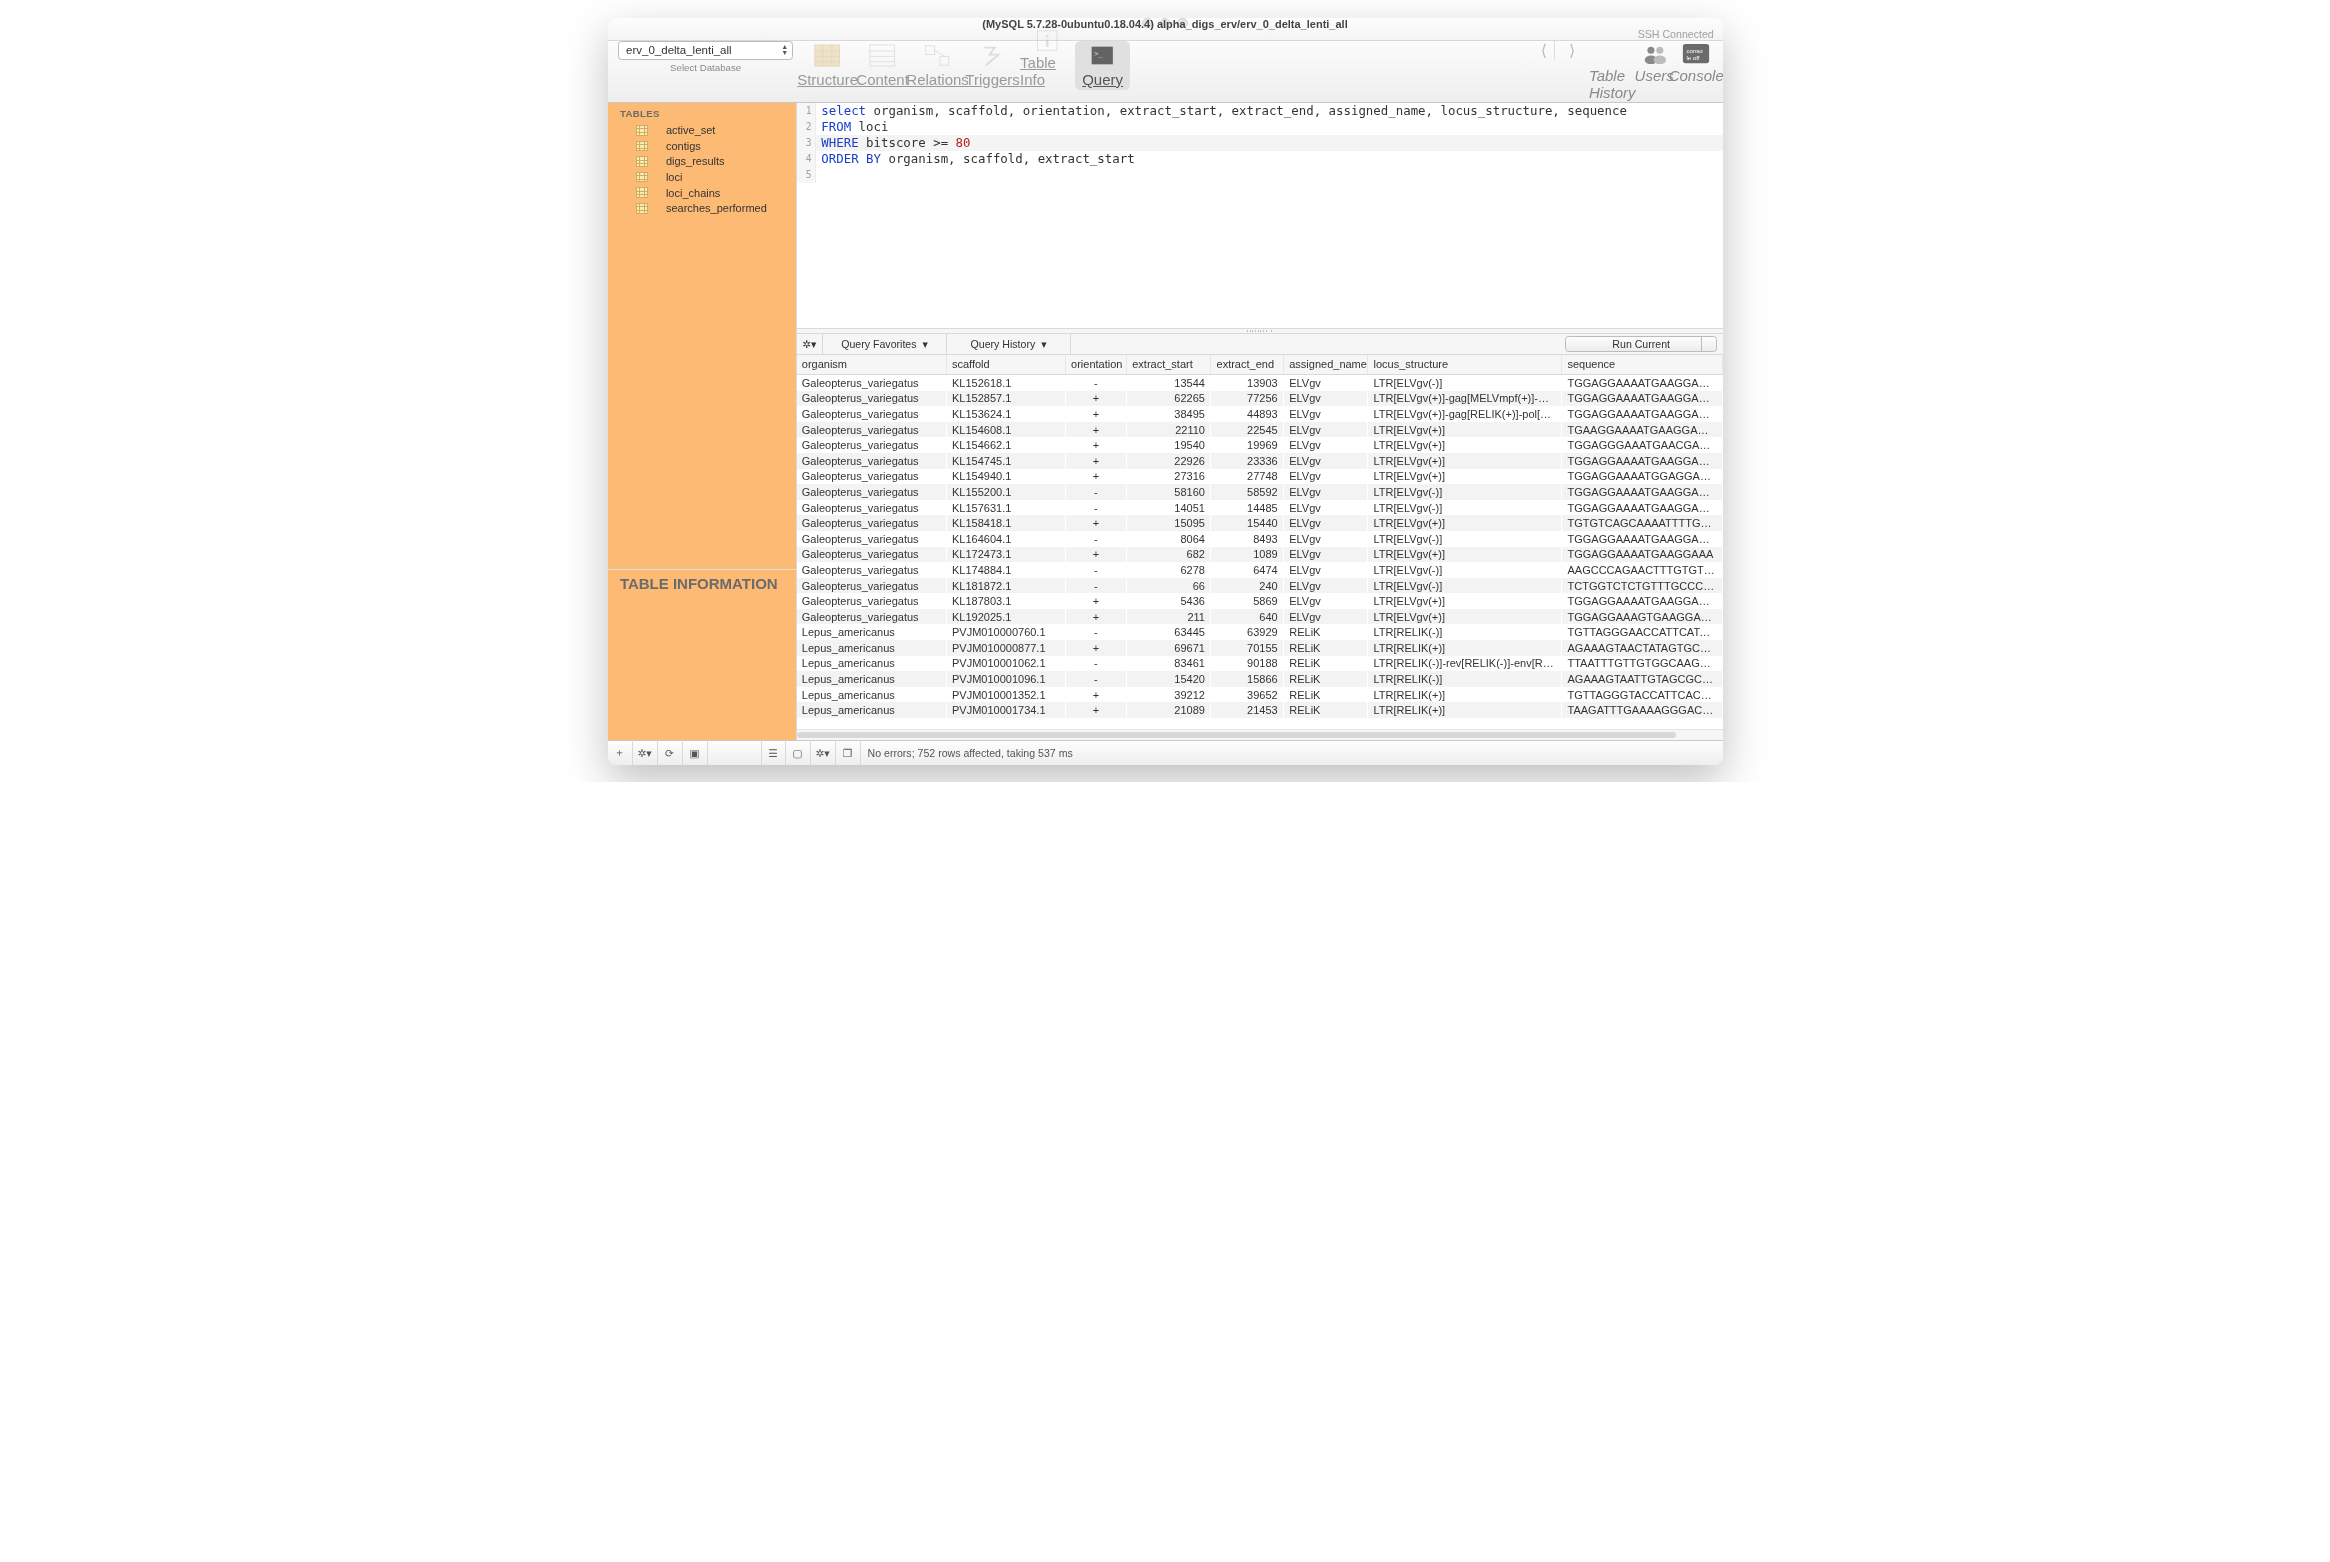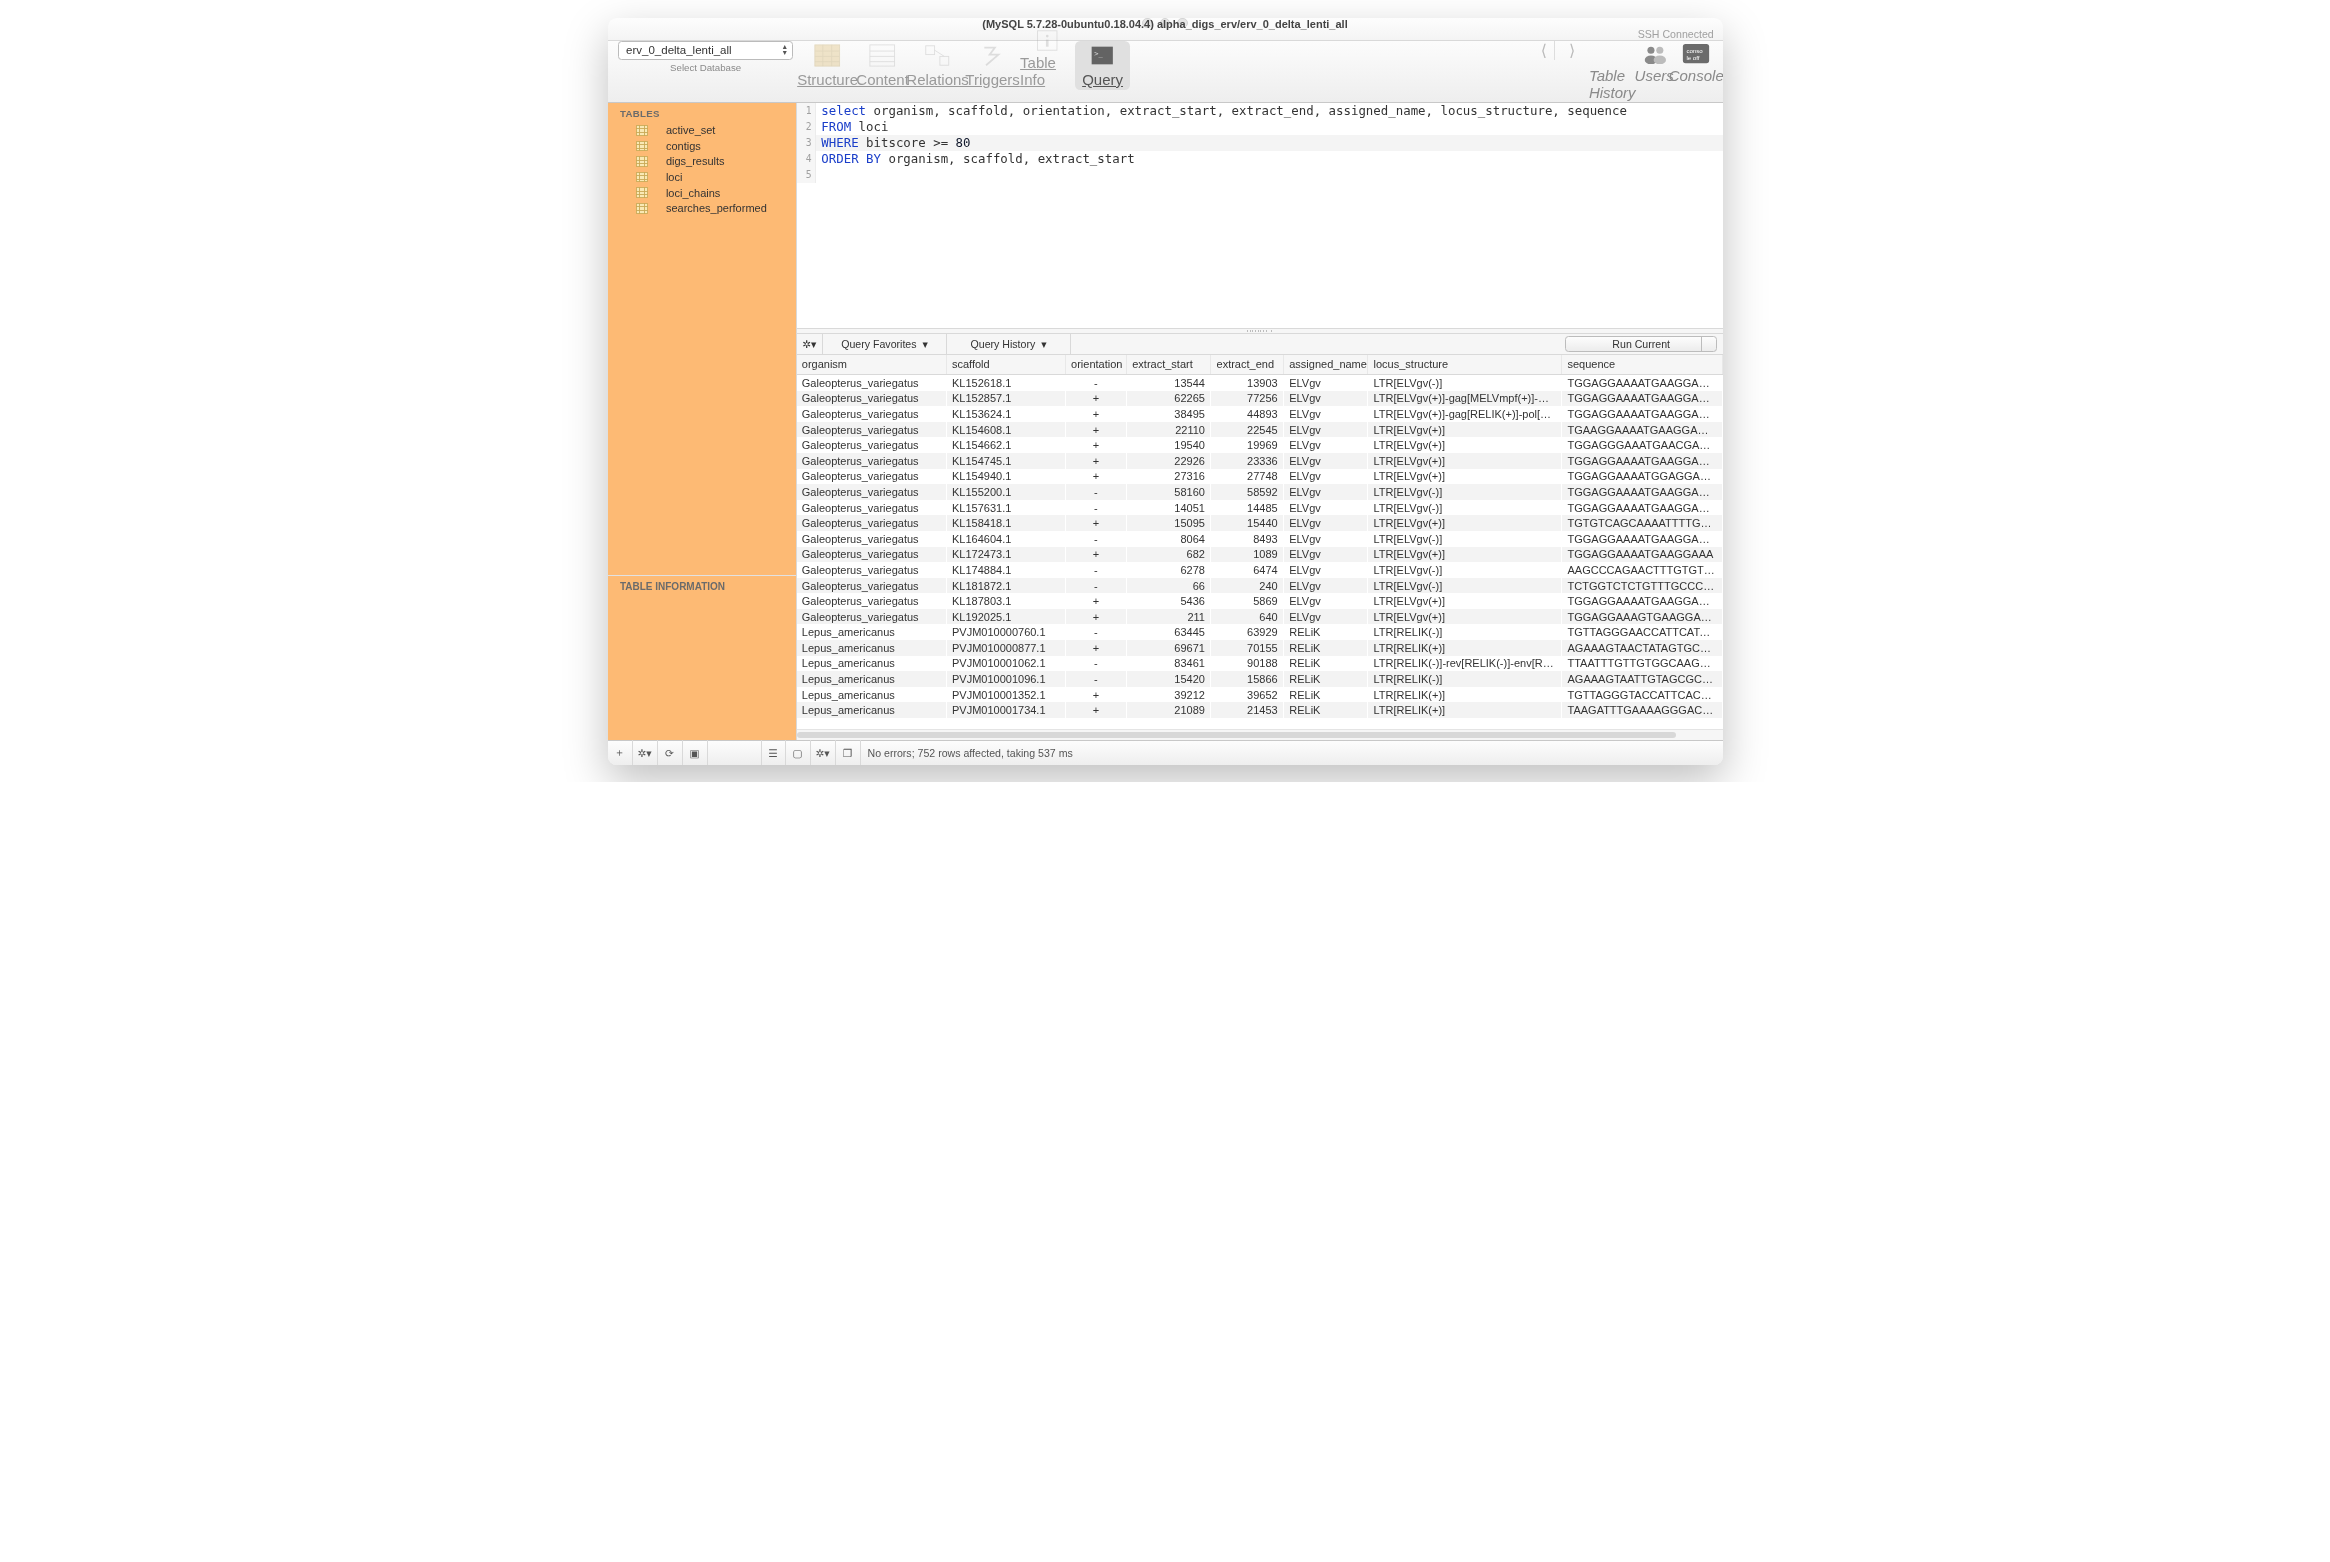--- a/index.html
+++ b/index.html
@@ -43,29 +43,29 @@
   linear-gradient(#c9a956,#c9a956) 0 100%/100% 0.9px no-repeat,
   linear-gradient(#c9a956,#c9a956) 0 0/0.9px 100% no-repeat,
   linear-gradient(#c9a956,#c9a956) 100% 0/0.9px 100% no-repeat,
   linear-gradient(#c9a956,#c9a956) 0 3.5px/100% 0.9px no-repeat,
   linear-gradient(#c9a956,#c9a956) 0 7px/100% 0.9px no-repeat,
   linear-gradient(#c9a956,#c9a956) 3.5px 0/0.9px 100% no-repeat,
   linear-gradient(#c9a956,#c9a956) 8px 0/0.9px 100% no-repeat,
   #f9e9b5;
   border-radius: 0.9px; }
 .sb-flex { flex: 1; }
-.sb-info-h { font-size: 10px; font-weight: 600; color: #6b6b6b; padding: 5.3px 12.4px; border-top: 0.9px solid #e2e2e2; }
+.sb-info-h { font-size: 15px; font-weight: 600; color: #6b6b6b; padding: 5.3px 12.4px; border-top: 0.9px solid #e2e2e2; }
 
 .content { flex: 1; display: flex; flex-direction: column; min-width: 0; }
 .editor { height: 226px; overflow: auto; border-bottom: 0.9px solid #d9d9d9; background: #fff; font-family: ui-monospace, SFMono-Regular, Menlo, monospace; font-size: 12.4px; line-height: 16px; }
 .erow { display: flex; }
 .gutter-col { width: 19.5px; text-align: right; color: #a0a0a0; font-size: 9.7px; padding-right: 3.5px; background: #f6f6f6; border-right: 0.9px solid #ececec; user-select: none; }
 .code { padding-left: 5.3px; white-space: pre; }
 .kw { color: #1a3ec9; }
-.num { color: #0f172a; }
+.num { color: #b91c1c; }
 .hl { background: #f4f4f4; }
 
 .divider { height: 5.3px; background: #f6f6f6; border-bottom: 0.9px solid #d9d9d9; display: flex; justify-content: center; }
 .grip { width: 25px; height: 2.7px; margin-top: 0.9px; background: repeating-linear-gradient(90deg,#bcbcbc,#bcbcbc 0.9px,transparent 0.9px,transparent 2.7px); }
 
 .querybar { height: 21px; display: flex; align-items: center; background: #f6f6f6; border-bottom: 0.9px solid #d9d9d9; font-size: 10.6px; color: #333; }
 .qcell { border-right: 0.9px solid #d9d9d9; height: 100%; display: flex; align-items: center; justify-content: center; }
 .run-btn { margin-left: auto; background: linear-gradient(#fdfdfd,#ececec); border: 0.9px solid #bcbcbc; border-radius: 3.5px; height: 16px; width: 152px; display: flex; align-items: center; justify-content: center; margin-right: 5.3px; font-size: 10.6px; color: #333; position: relative; }
 .run-btn::after { content: ""; position: absolute; right: 0; top: 0; bottom: 0; width: 14px; border-left: 0.9px solid #bcbcbc; }
 

